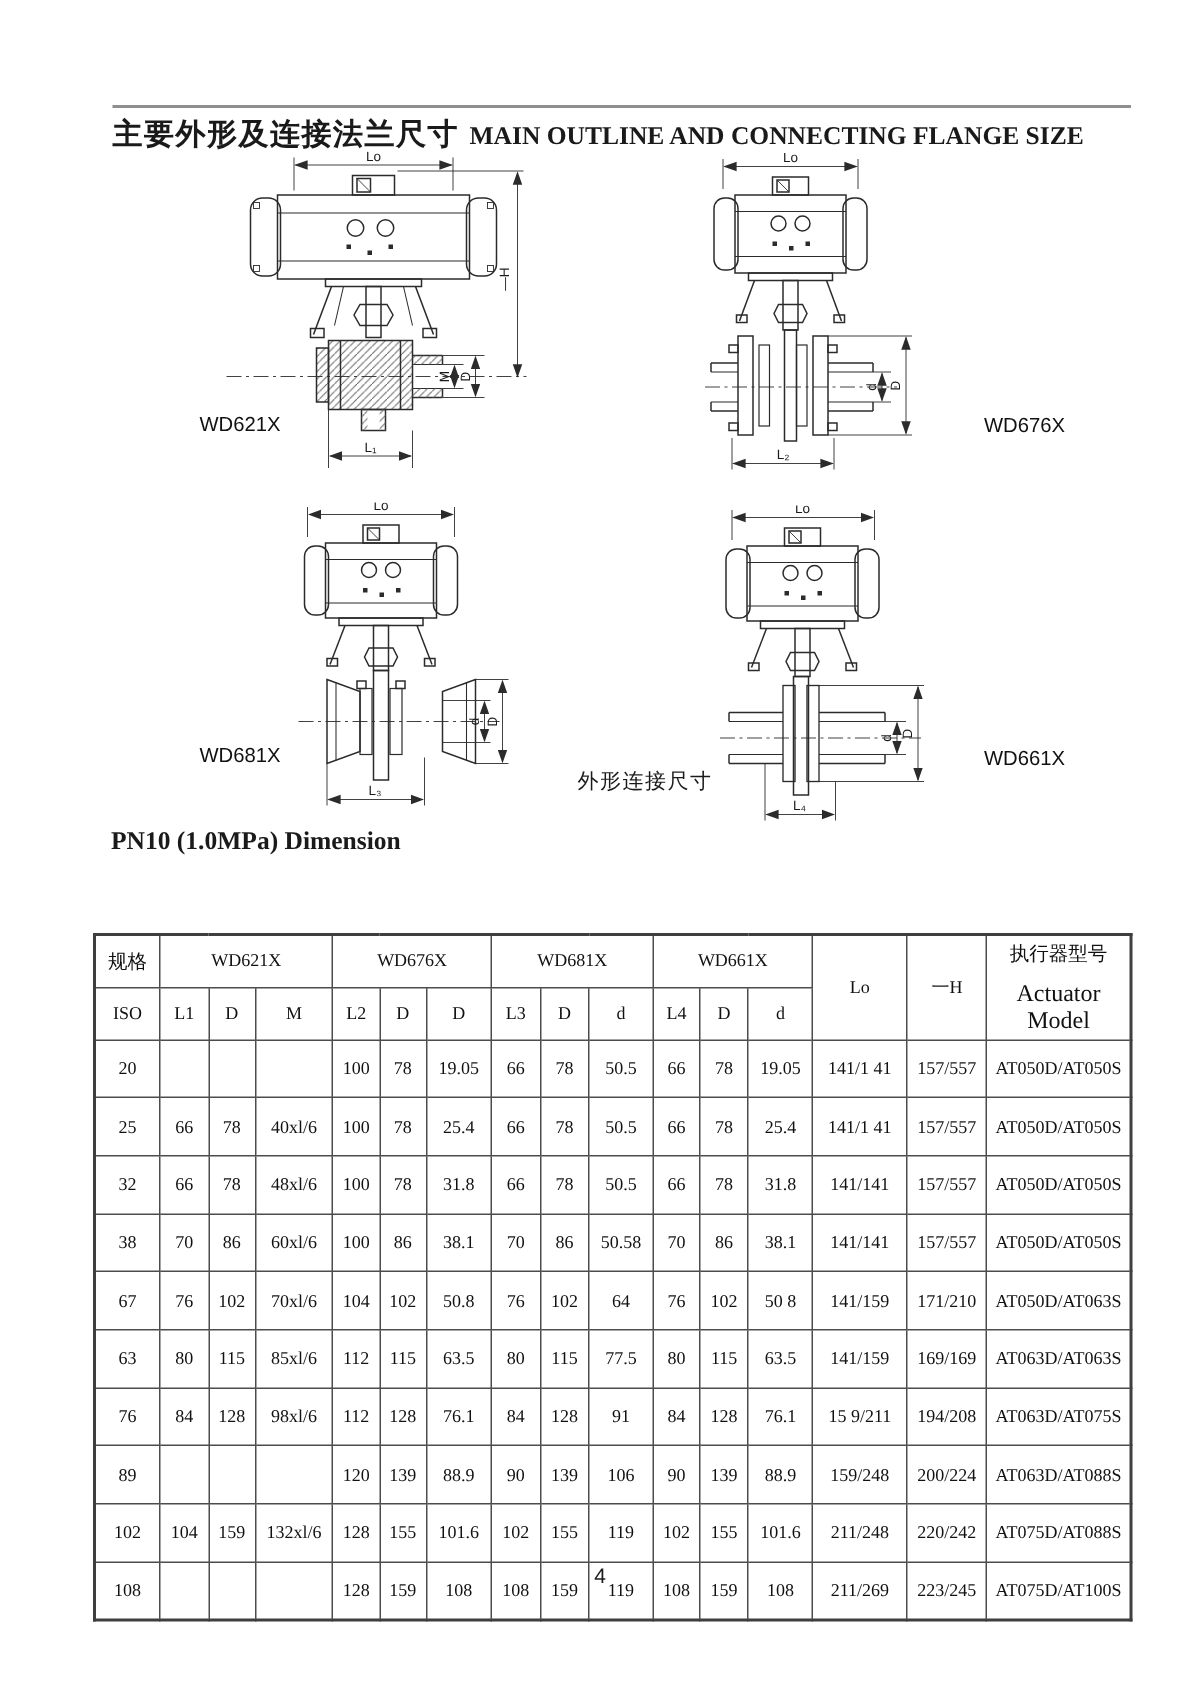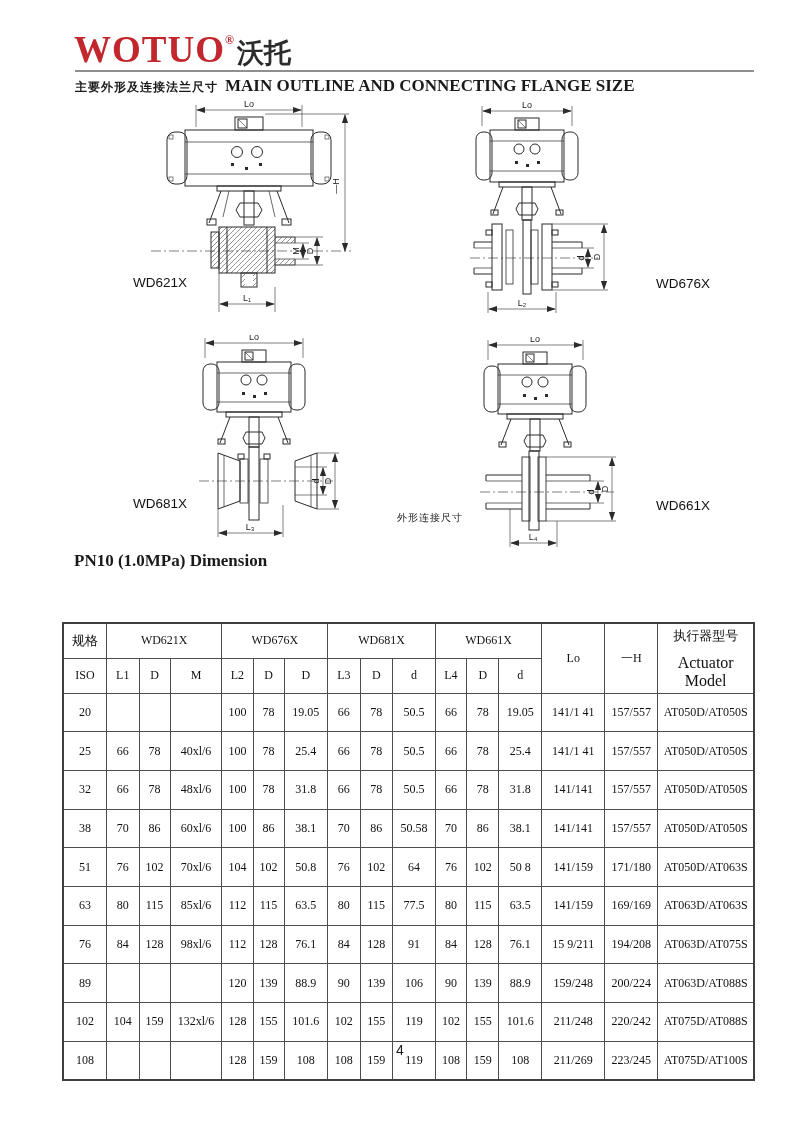--- a/index.html
+++ b/index.html
@@ -6,29 +6,29 @@
   body{width:800px;height:1131px;position:relative;font-family:"Liberation Serif",serif;color:#1a1a1a;overflow:hidden;}
   .page{position:absolute;inset:0;background:#ffffff;}
 
   
   .brand{position:absolute;left:74px;top:28px;white-space:nowrap;}
   .logo-en{font-family:"Liberation Serif",serif;font-weight:700;font-size:37px;color:#c1272d;letter-spacing:1px;}
   .logo-reg{font-size:12px;color:#c1272d;font-weight:700;vertical-align:18px;}
   .logo-cn{font-family:"Liberation Sans",sans-serif;font-weight:700;font-size:27px;color:#2b2b2b;margin-left:3px;}
   .rule{position:absolute;left:75px;top:70px;width:679px;height:2px;background:#8f8f8f;}
   .page-title{position:absolute;left:75px;top:76px;white-space:nowrap;font-weight:700;}
-  .pt-cn{font-family:"Liberation Sans",sans-serif;font-size:12px;letter-spacing:1px;}
+  .pt-cn{font-family:"Liberation Sans",sans-serif;font-size:20px;letter-spacing:1px;}
   .pt-en{font-family:"Liberation Serif",serif;font-size:17px;margin-left:7px;margin-top:37px;}
 
   
   .drawing{position:absolute;}
   .drawing svg{display:block;width:100%;height:100%;}
   .model-label{position:absolute;font-family:"Liberation Sans",sans-serif;font-size:13.5px;color:#111;}
   .caption{position:absolute;left:328px;top:512px;width:204px;text-align:center;font-family:"Liberation Sans",sans-serif;line-height:1.25;}
-  .caption-cn{font-size:10px;font-weight:500;letter-spacing:1px;}
+  .caption-cn{font-size:14px;font-weight:500;letter-spacing:1px;}
   .caption-en{font-size:14.5px;}
 
   
   .table-title{position:absolute;left:74px;top:551px;font-size:17px;font-weight:700;font-family:"Liberation Serif",serif;}
   .dim-table{position:absolute;left:62px;top:578px;width:693px;border-collapse:collapse;table-layout:fixed;
              font-size:12px;text-align:center;color:#111;border:2px solid #3f3f3f;margin-top:44px;}
   .dim-table td,.dim-table th{border:1px solid #4c4c4c;font-weight:400;padding:0;overflow:hidden;}
   .dim-table thead tr{height:35px;}
   .dim-table tbody tr{height:38.7px;}
   .cjk{font-family:"Liberation Sans",sans-serif;font-size:13px;}
@@ -38,23 +38,20 @@
   .page-num{position:absolute;left:0;top:1042px;width:800px;text-align:center;font-size:14px;font-family:"Liberation Sans",sans-serif;}
 
   
   .dimtxt{font-family:"Liberation Sans",sans-serif;font-size:9px;fill:#1a1a1a;}
 </style>
 </head>
 <body>
 
 <div class="page">
 
-  <div class="brand">
-    <span class="logo-en">WOTUO</span><span class="logo-reg">®</span><span class="logo-cn">沃托</span>
-  </div>
   <div class="rule"></div>
   <div class="page-title">
     <span class="pt-cn">主要外形及连接法兰尺寸</span><span class="pt-en">MAIN OUTLINE AND CONNECTING FLANGE SIZE</span>
   </div>
 
   <div class="drawing" style="left:143px;top:101px;width:212px;height:219px;">
     <svg viewBox="0 0 212 219">
       <defs>
         <marker id="a1" viewBox="0 0 10 10" refX="9" refY="5" markerWidth="9" markerHeight="9" orient="auto-start-reverse" markerUnits="userSpaceOnUse">
             <path d="M0,1.5L10,5L0,8.5z" fill="#2b2b2b"></path>
@@ -456,35 +453,35 @@
           <td>86</td>
           <td>50.58</td>
           <td>70</td>
           <td>86</td>
           <td>38.1</td>
           <td>141/141</td>
           <td>157/557</td>
           <td>AT050D/AT050S</td>
         </tr>
         <tr>
-          <td>51</td>
+          <td>67</td>
           <td>76</td>
           <td>102</td>
           <td>70xl/6</td>
           <td>104</td>
           <td>102</td>
           <td>50.8</td>
           <td>76</td>
           <td>102</td>
           <td>64</td>
           <td>76</td>
           <td>102</td>
           <td>50 8</td>
           <td>141/159</td>
-          <td>171/180</td>
+          <td>171/210</td>
           <td>AT050D/AT063S</td>
         </tr>
         <tr>
           <td>63</td>
           <td>80</td>
           <td>115</td>
           <td>85xl/6</td>
           <td>112</td>
           <td>115</td>
           <td>63.5</td>

